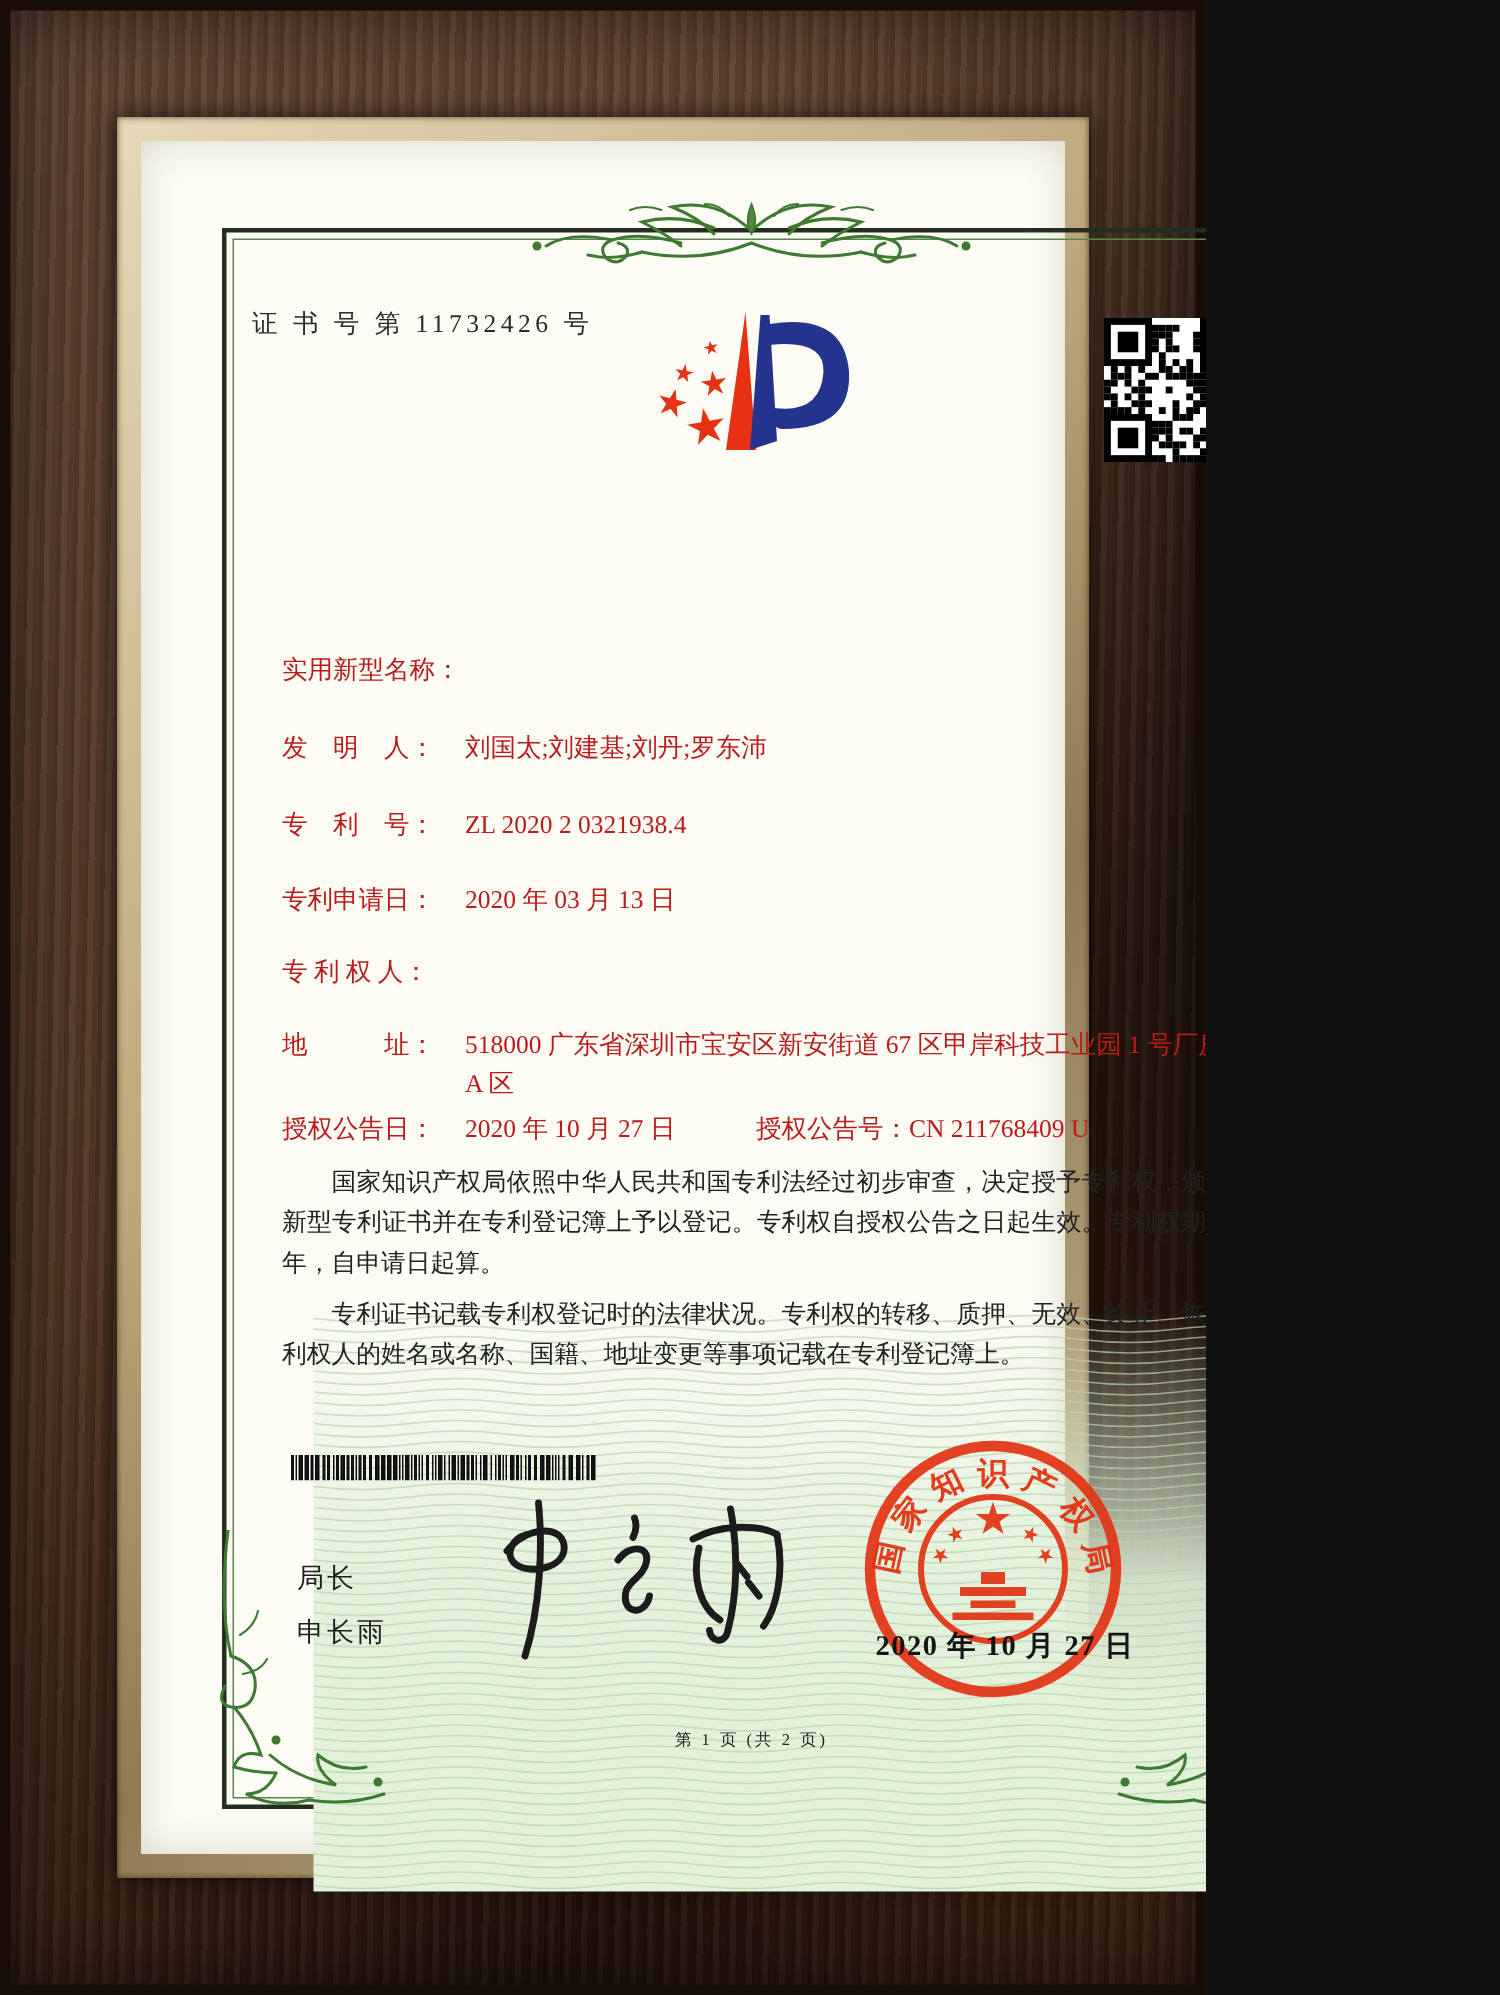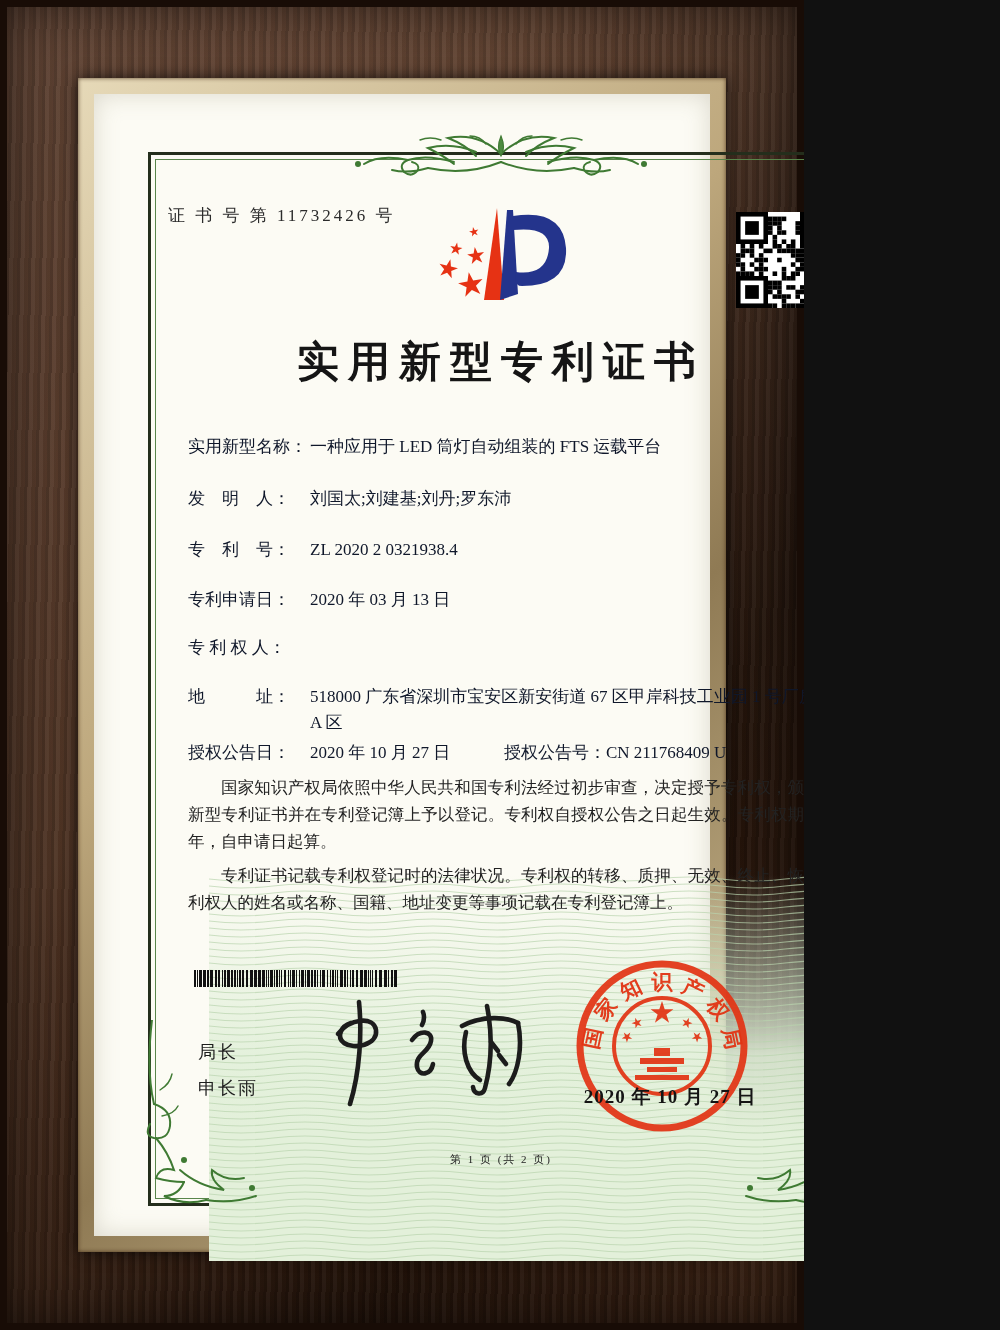--- a/index.html
+++ b/index.html
@@ -20,21 +20,21 @@
   .cert-border .inner-line{position:absolute;left:4px;top:4px;right:4px;bottom:4px;
     border:1px solid #58854a;}
   .guilloche{position:absolute;left:58px;top:720px;width:698px;height:386px;
     background:linear-gradient(to bottom, rgba(226,240,218,0) 0, rgba(226,240,218,.92) 180px, #e3f0da 260px);}
   .guilloche svg{position:absolute;left:0;top:0;opacity:.7;}
   .cert-no{position:absolute;left:74px;top:110px;font-size:17px;letter-spacing:3px;color:#2b2b2b;}
   .logo{position:absolute;left:331px;top:98px;}
   .qr{position:absolute;left:642px;top:118px;}
   .title{position:absolute;left:54px;top:240px;width:706px;text-align:center;
     font-size:42px;font-weight:bold;letter-spacing:9px;color:#151515;}
-  .row{position:absolute;left:94px;width:664px;display:flex;font-size:17px;color:#0f172a;line-height:26px;}
+  .row{position:absolute;left:94px;width:664px;display:flex;font-size:17px;color:#b91c1c;line-height:26px;}
   .row .lbl{flex:0 0 122px;white-space:pre;}
   .row .val{flex:1;}
   .row .val-date{flex:0 0 186px;}
   .row .lbl2{white-space:pre;margin-left:8px;font-family:Liberation Serif, serif;}
   .paras{position:absolute;left:94px;top:680px;width:666px;font-size:16.5px;line-height:27px;color:#222;text-align:justify;}
   .paras p{margin:0 0 7px 0;text-indent:2em;}
   .barcode{position:absolute;left:100px;top:876px;}
   .signer{position:absolute;left:104px;font-size:18px;color:#1d1d1d;letter-spacing:2px;
     font-family:"Liberation Sans","DejaVu Sans",sans-serif;text-align:right;}
   .signer.t1{top:946px;}
@@ -347,25 +347,23 @@
           <rect x="31.5" y="90" width="4.5" height="4.5" fill="#000"></rect>
           <rect x="36" y="90" width="4.5" height="4.5" fill="#000"></rect>
           <rect x="45" y="90" width="4.5" height="4.5" fill="#000"></rect>
           <rect x="49.5" y="90" width="4.5" height="4.5" fill="#000"></rect>
           <rect x="54" y="90" width="4.5" height="4.5" fill="#000"></rect>
           <rect x="58.5" y="90" width="4.5" height="4.5" fill="#000"></rect>
           <rect x="63" y="90" width="4.5" height="4.5" fill="#000"></rect>
           <rect x="81" y="90" width="4.5" height="4.5" fill="#000"></rect>
         </svg>
 
-      <div class="title">实用新型专利证书</div>
 
       <div class="row" style="top:340px">
         <span class="lbl">实用新型名称：</span>
-        <span class="val">一种应用于 LED 筒灯自动组装的 FTS 运载平台</span>
       </div>
       <div class="row" style="top:392px">
         <span class="lbl">发　明　人：</span>
         <span class="val">刘国太;刘建基;刘丹;罗东沛</span>
       </div>
       <div class="row" style="top:443px">
         <span class="lbl">专　利　号：</span>
         <span class="val">ZL 2020 2 0321938.4</span>
       </div>
       <div class="row" style="top:493px">

